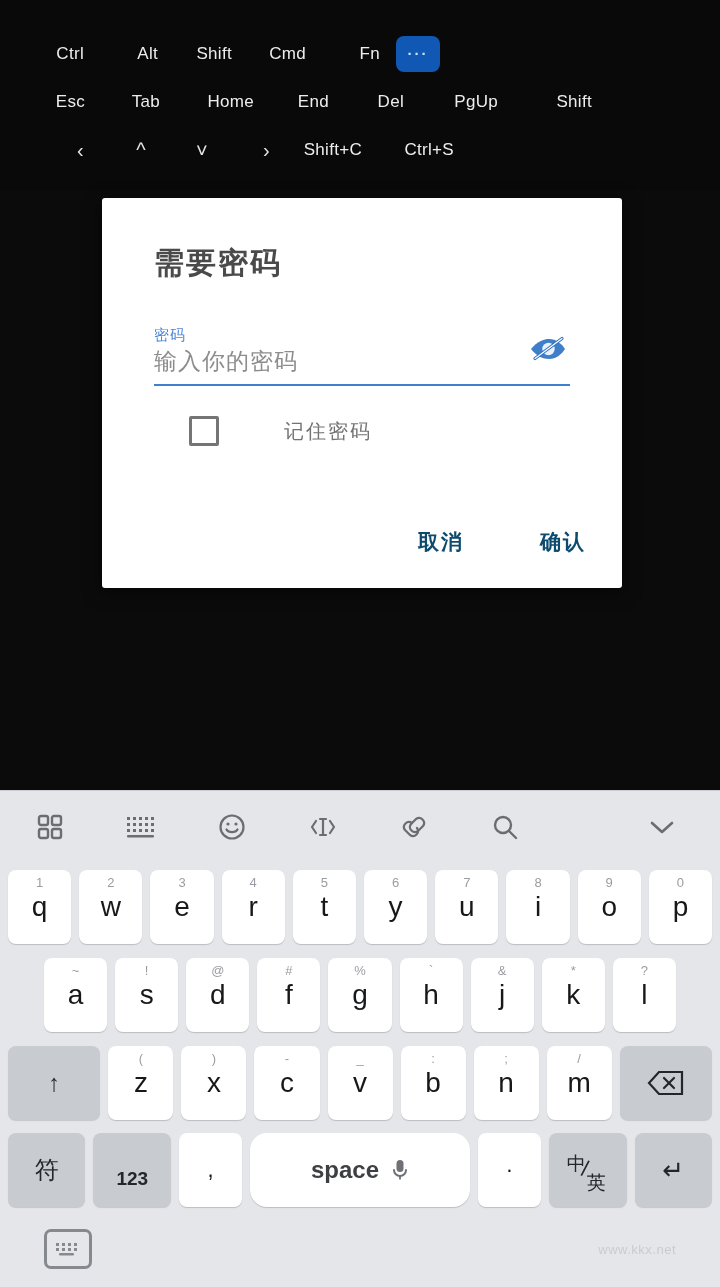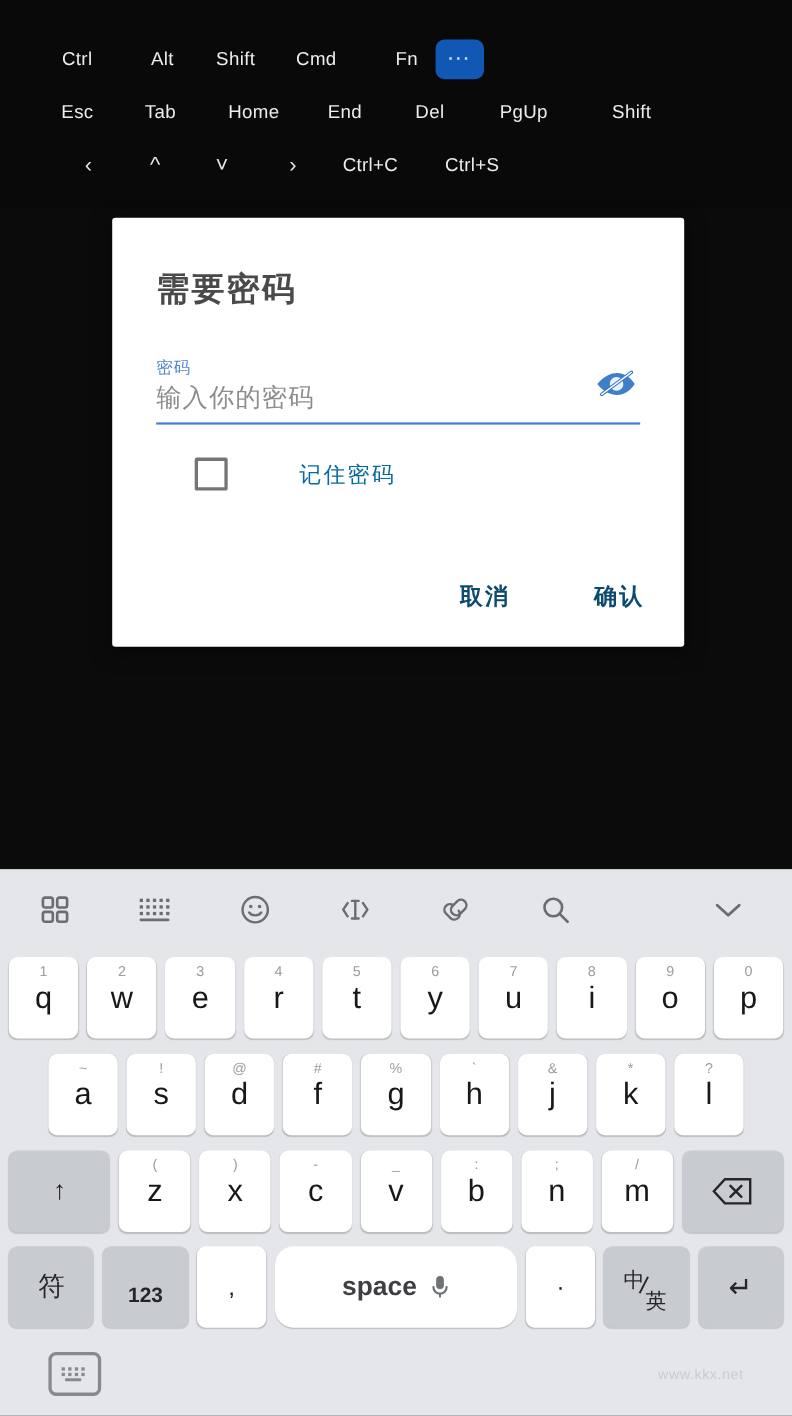--- a/index.html
+++ b/index.html
@@ -41,21 +41,21 @@
   
   #dialog-backdrop {
     position: absolute; left: 0; top: 190px; width: 720px; height: 600px;
     background: #0b0b0b;
   }
   #password-dialog {
     position: absolute; left: 102px; top: 8px;
     width: 520px; height: 390px;
     background: #ffffff; border-radius: 3px;
     box-shadow: 0 4px 18px rgba(0,0,0,.55);
-    padding: 0 40px;
+    padding: 0 52px;
   }
   #dialog-title {
     font-size: 30px; color: #4a4a4a; font-weight: 600;
     padding-top: 45px; letter-spacing: 2px;
   }
   #password-field-wrap { margin-top: 42px; position: relative; }
   #password-label {
     font-size: 15px; color: #4f86d6; letter-spacing: 1px; line-height: 18px;
   }
   #password-input {
@@ -71,21 +71,21 @@
     width: 42px; height: 34px; cursor: pointer;
   }
   #remember-row {
     display: flex; align-items: center; margin-top: 30px; padding-left: 35px;
   }
   #remember-checkbox {
     width: 30px; height: 30px; border: 3px solid #757575;
     border-radius: 2px; background: #fff; cursor: pointer; flex: none;
   }
   #remember-label {
-    margin-left: 65px; font-size: 20px; color: #0369a1; letter-spacing: 2px;
+    margin-left: 65px; font-size: 20px; color: #737373; letter-spacing: 2px;
   }
   #dialog-actions {
     position: absolute; right: 34px; bottom: 28px;
     display: flex; gap: 72px;
   }
   .dialog-btn {
     background: transparent; border: 0; cursor: pointer;
     font-family: inherit; font-size: 21px; color: #0c4a6e;
     letter-spacing: 2px; font-weight: 600; padding: 4px 2px;
   }
@@ -178,21 +178,21 @@
       <span class="tb-key">End</span>
       <span class="tb-key">Del</span>
       <span class="tb-key wide">PgUp</span>
       <span class="tb-key wide">Shift</span>
     </div>
     <div class="tb-row r3">
       <span class="tb-key nav">‹</span>
       <span class="tb-key nav">^</span>
       <span class="tb-key nav">˅</span>
       <span class="tb-key nav">›</span>
-      <span class="tb-key combo">Ctrl+C</span>
+      <span class="tb-key combo">Shift+C</span>
       <span class="tb-key combo">Ctrl+S</span>
     </div>
   </div>
 
   <div id="dialog-backdrop">
     <div id="password-dialog">
 
       <div id="dialog-title">需要密码</div>
 
       <div id="password-field-wrap">

